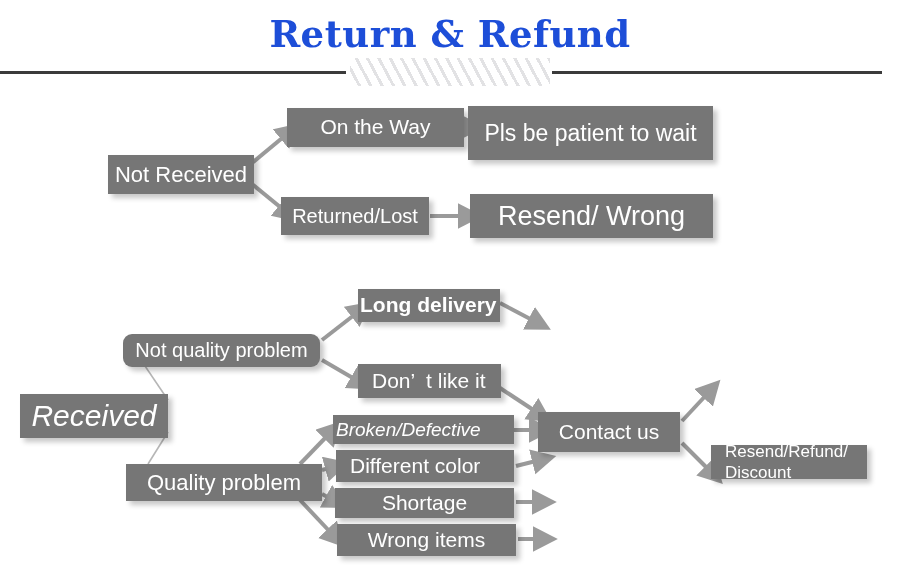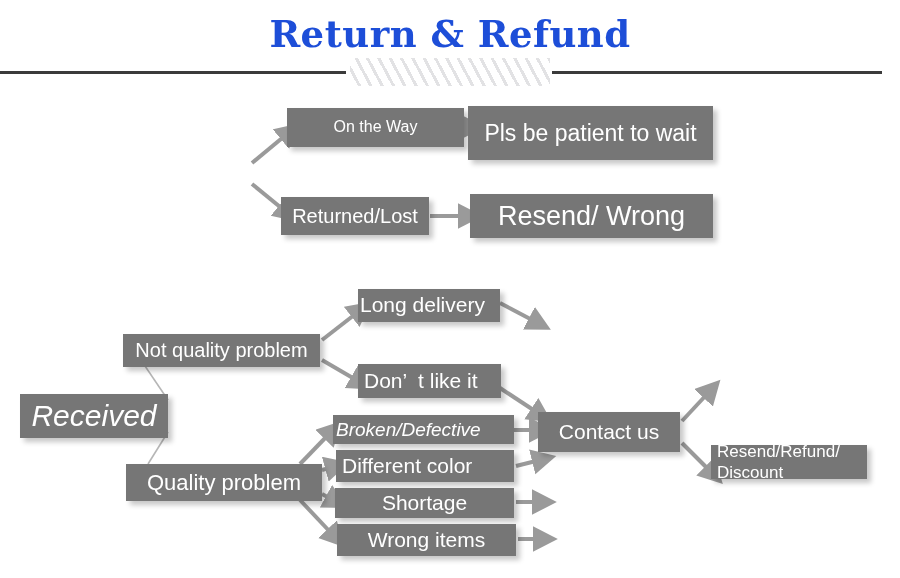--- a/index.html
+++ b/index.html
@@ -55,21 +55,21 @@
     color: #ffffff;
     display: flex;
     align-items: center;
     justify-content: center;
     line-height: 1.05;
     white-space: pre;
     box-shadow: 4px 4px 5px rgba(0,0,0,0.22);
     font-weight: 400;
     overflow: hidden;
   }
-  .box.left  { justify-content: flex-start; padding-left: 6px; }
+  .box.left  { justify-content: flex-start; padding-left: 14px; }
 
   
   svg#wires {
     position: absolute;
     left: 0; top: 0;
     width: 900px; height: 578px;
     pointer-events: none;
   }
   .thick { stroke: #9a9a9a; stroke-width: 4; fill: none; }
   .thin  { stroke: #b6b6b6; stroke-width: 1.6; fill: none; }
@@ -126,36 +126,37 @@
 
     <path class="thick" marker-end="url(#ar)" d="M516,502 L540,502"></path>
 
     <path class="thick" marker-end="url(#ar)" d="M518,539 L541,539"></path>
 
     <path class="thick" marker-end="url(#ar)" d="M682,421 L709,392"></path>
 
     <path class="thick" marker-end="url(#ar)" d="M682,443 L711,472"></path>
   </svg>
 
+  <div class="box" style="left:108px; top:155px; width:146px; height:39px; font-size:22px;">Not Received</div>
 
-  <div class="box" style="left:287px; top:108px; width:177px; height:39px; font-size:16px;">On the Way</div>
+  <div class="box" style="left:287px; top:108px; width:177px; height:39px; font-size:21px;">On the Way</div>
 
   <div class="box" style="left:468px; top:106px; width:245px; height:54px; font-size:23px;">Pls be patient to wait</div>
 
   <div class="box" style="left:281px; top:197px; width:148px; height:38px; font-size:20px;">Returned/Lost</div>
 
   <div class="box" style="left:470px; top:194px; width:243px; height:44px; font-size:27px;">Resend/ Wrong</div>
 
   <div class="box" style="left:20px; top:394px; width:148px; height:44px; font-size:30px;font-style:italic;">Received</div>
 
-  <div class="box" style="left:123px; top:334px; width:197px; height:33px; font-size:20px;">Not quality problem</div>
+  <div class="box" style="left:123px; top:334px; width:197px; height:33px; font-size:20px;border-radius:9px;">Not quality problem</div>
 
   <div class="box" style="left:126px; top:464px; width:196px; height:37px; font-size:22px;">Quality problem</div>
 
-  <div class="box left" style="left:358px; top:289px; width:142px; height:33px; font-size:21px; padding-left:2px;">Long delivery</div>
+  <div class="box left" style="left:358px; top:289px; width:142px; height:33px; font-size:21px; padding-left:2px;font-weight:bold;">Long delivery</div>
 
   <div class="box left" style="left:358px; top:364px; width:143px; height:34px; font-size:21px;">Don’  t like it</div>
 
   <div class="box left" style="left:333px; top:415px; width:181px; height:29px; font-size:19px; padding-left:3px;font-style:italic;">Broken/Defective</div>
 
   <div class="box left" style="left:336px; top:450px; width:178px; height:32px; font-size:21px;">Different color</div>
 
   <div class="box" style="left:335px; top:488px; width:179px; height:30px; font-size:21px;">Shortage</div>
 
   <div class="box" style="left:337px; top:524px; width:179px; height:32px; font-size:21px;">Wrong items</div>

